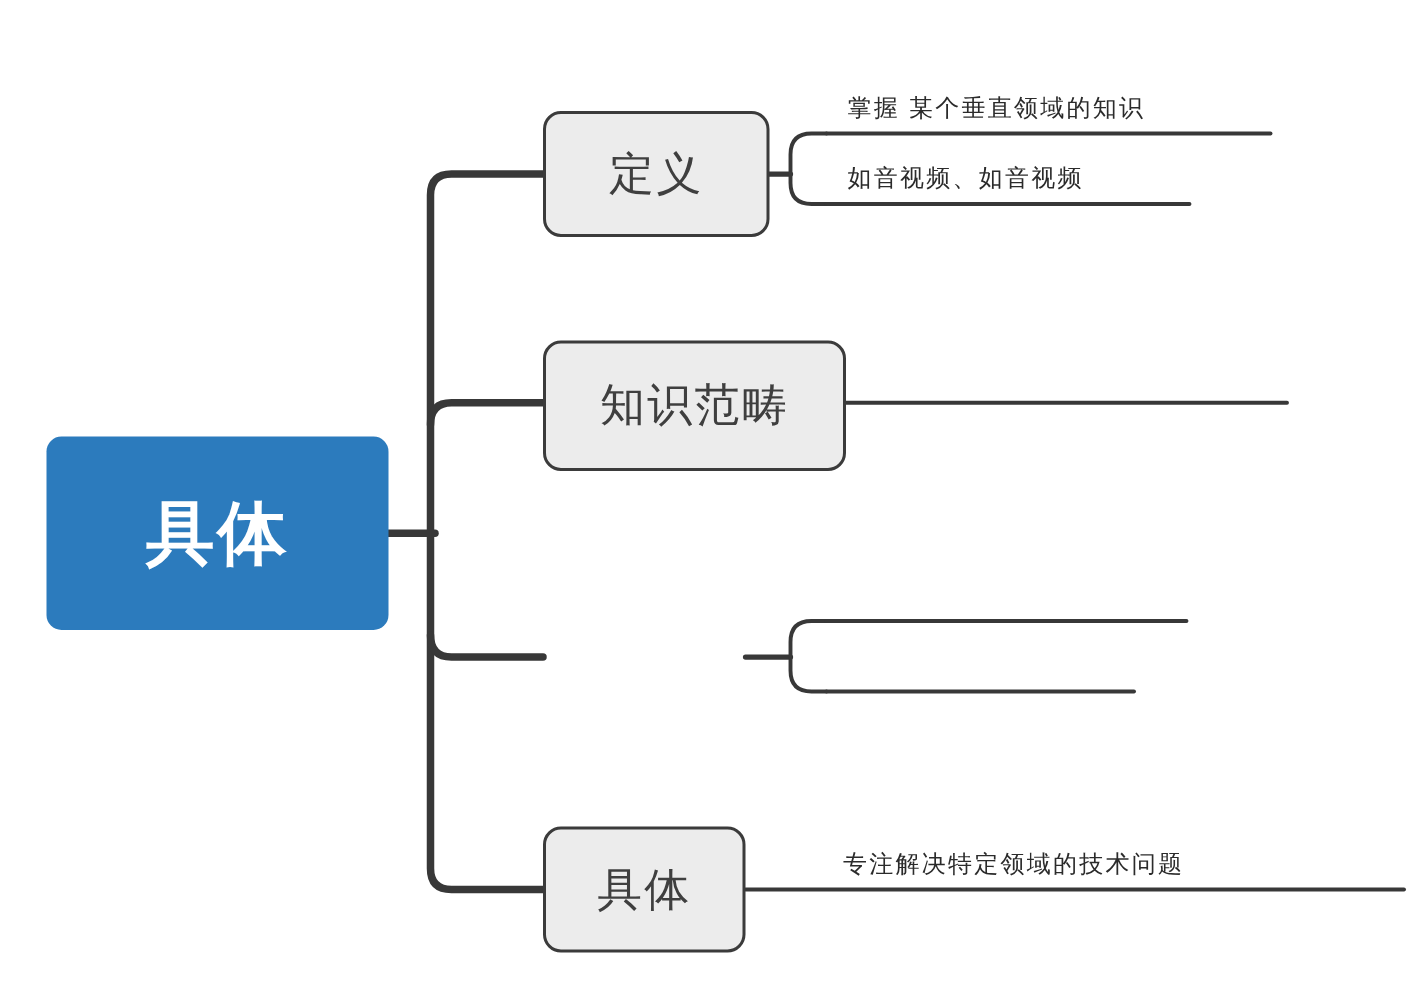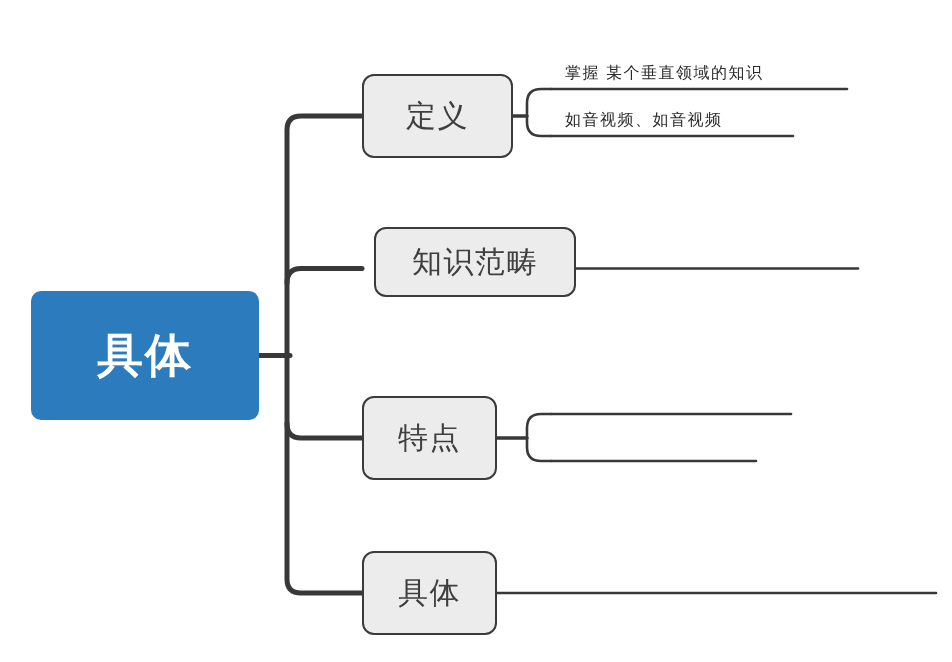--- a/index.html
+++ b/index.html
@@ -38,21 +38,21 @@
     position:absolute;
     background:var(--node-fill);
     border:2.5px solid var(--node-border);
     border-radius:12px;
     display:flex;align-items:center;justify-content:center;
     color:#3F3F3F;
     font-size:30px;font-weight:500;letter-spacing:1.5px;
     box-sizing:border-box;
   }
   .node-def   {left:362px;top:74px; width:151px;height:84px;}
-  .node-scope {left:362px;top:227px;width:202px;height:70px;margin-left:12px;}
+  .node-scope {left:362px;top:227px;width:202px;height:87px;}
   .node-feat  {left:362px;top:396px;width:135px;height:84px;}
   .node-spec  {left:362px;top:551px;width:135px;height:84px;}
 
   .leaf-label{
     position:absolute;
     height:26px;line-height:26px;
     font-size:16px;font-weight:500;letter-spacing:1.5px;
     color:var(--text);
     white-space:nowrap;
   }
@@ -96,23 +96,21 @@
   <div class="root-node">
     <span>具体</span>
   </div>
 
   <div class="topic-node node-def">
     <span>定义</span>
   </div>
   <div class="topic-node node-scope">
     <span>知识范畴</span>
   </div>
-  <div class="topic-node node-feat">
-    <span>特点</span>
-  </div>
   <div class="topic-node node-spec">
     <span>具体</span>
   </div>
 
   <div class="leaf-label leaf-1a">掌握 某个垂直领域的知识</div>
   <div class="leaf-label leaf-1b">如音视频、如音视频</div>
+  <div class="leaf-label leaf-4a">专注解决特定领域的技术问题</div>
 
 </div>
 
 </body></html>

